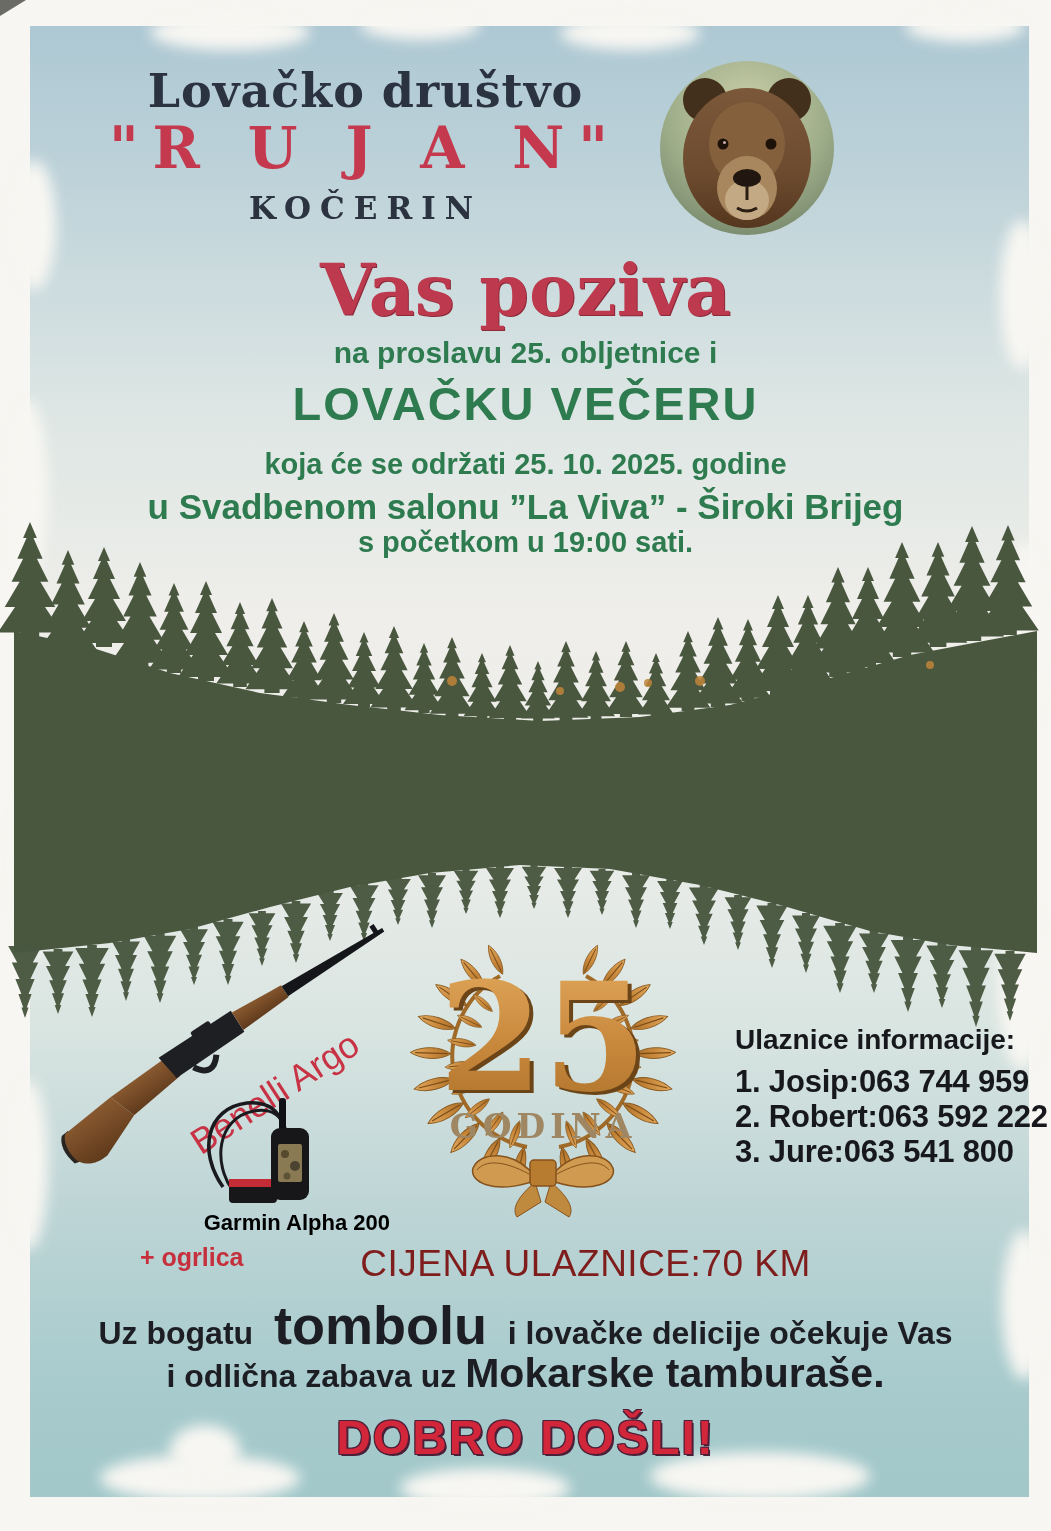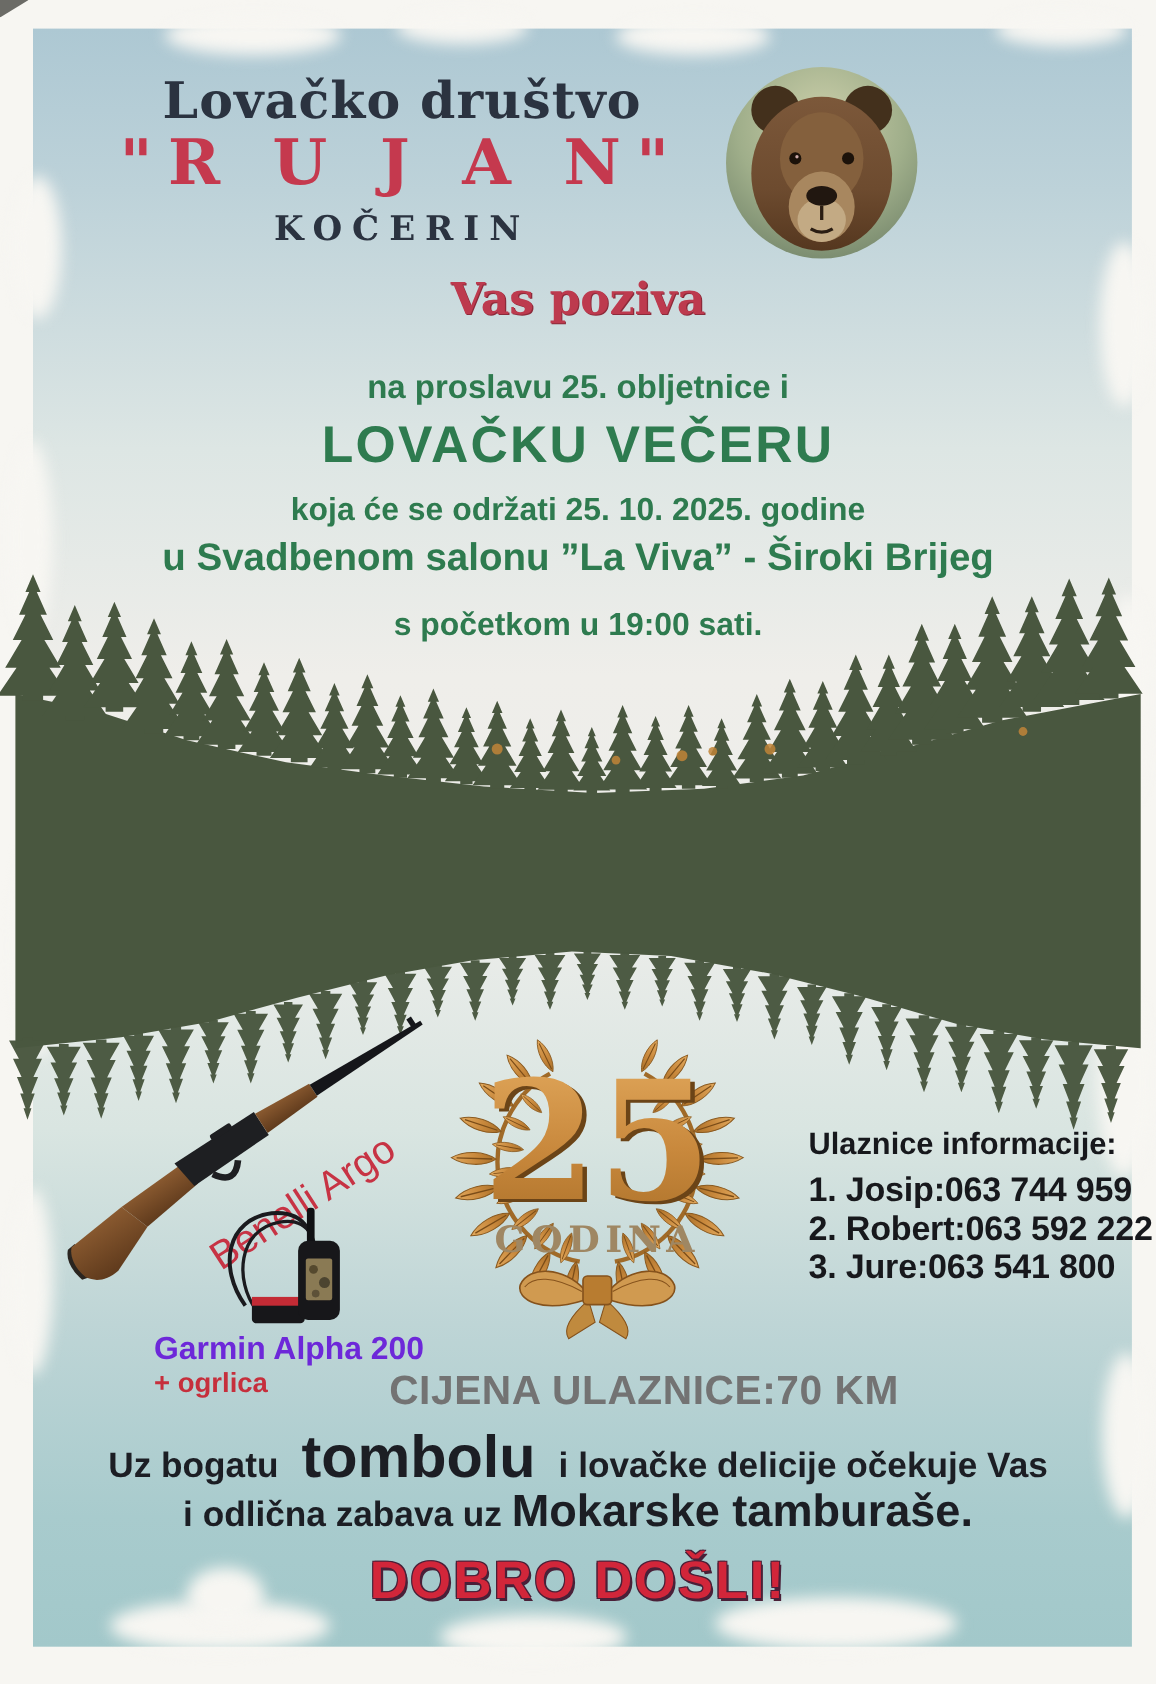--- a/index.html
+++ b/index.html
@@ -10,40 +10,40 @@
   .notch{position:absolute;left:0;top:0;width:26px;height:16px;background:#6b6b66;
     clip-path:polygon(0 0,100% 0,0 100%);}
   .blob{position:absolute;background:#f7f6f2;border-radius:50%;filter:blur(7px);}
   .abs{position:absolute;}
   .ctr{left:0;right:0;text-align:center;}
   .serif{font-family:"DejaVu Serif","Liberation Serif",serif;}
   .soc-type{top:64px;font-size:46px;font-weight:bold;color:#2b3340;letter-spacing:1px;}
   .soc-name{top:114px;font-size:57px;font-weight:bold;color:#c5394e;letter-spacing:14px;}
   .soc-place{top:190px;font-size:31px;font-weight:bold;color:#2b3340;letter-spacing:9px;}
   .soc-row{left:-160px;right:160px;}
-  .headline{top:248px;font-size:40px;font-weight:bold;color:#bd3a4e;text-shadow:1px 1px 0 #8c2a3a;}
+  .headline{top:248px;font-size:71px;font-weight:bold;color:#bd3a4e;text-shadow:1px 1px 0 #8c2a3a;}
   .g{color:#2e7b4f;font-weight:bold;}
   .occasion{top:336px;font-size:30px;}
   .event{top:376px;font-size:47px;letter-spacing:2px;}
   .dateline{top:448px;font-size:29px;}
   .venueline{top:487px;font-size:35px;}
-  .timeline{top:552px;font-size:29px;}
+  .timeline{top:526px;font-size:29px;}
   .forest{left:0;top:505px;}
   .emblem{left:368px;top:922px;}
   .bear{left:659px;top:60px;}
   .riflebox{left:18px;top:920px;}
   .rifle-label{left:155px;top:1072px;width:240px;text-align:center;font-size:36px;color:#c73344;
     transform:rotate(-33deg);}
   .gpsbox{left:193px;top:1092px;}
-  .gps-label{left:140px;width:250px;top:1210px;text-align:left;font-size:29px;font-weight:bold;color:#6d28d9;}
+  .gps-label{left:140px;width:250px;top:1210px;text-align:right;font-size:22px;font-weight:bold;color:#000000;}
   .gps-extra{left:140px;width:250px;top:1243px;font-size:25px;font-weight:bold;color:#c62f3c;}
   .tickets{left:735px;top:1024px;color:#17181c;}
   .tickets .hd{font-size:28px;font-weight:bold;margin:0 0 8px 0;}
   .tickets .ln{font-size:31px;font-weight:bold;line-height:35px;letter-spacing:-0.2px;}
-  .price{top:1243px;font-size:37px;font-weight:bold;color:#737373;letter-spacing:0.5px;}
+  .price{top:1243px;font-size:37px;font-weight:normal;color:#7f1d1d;letter-spacing:0.5px;}
   .mixline{display:flex;justify-content:center;align-items:baseline;white-space:pre;color:#1c1e24;}
   .close1{top:1294px;font-size:32px;font-weight:600;gap:12px;}
   .close2{top:1350px;font-size:32px;font-weight:600;}
   .big1{font-size:54px;font-weight:bold;}
   .big2{font-size:41px;font-weight:bold;}
   .welcome{top:1410px;font-size:48px;font-weight:800;letter-spacing:2px;color:#d2263a;
     text-shadow:2px 2px 0 #4a2038,-1px -1px 0 #4a2038,1px -1px 0 #4a2038,-1px 1px 0 #4a2038;}
 </style>
 </head>
 <body>

